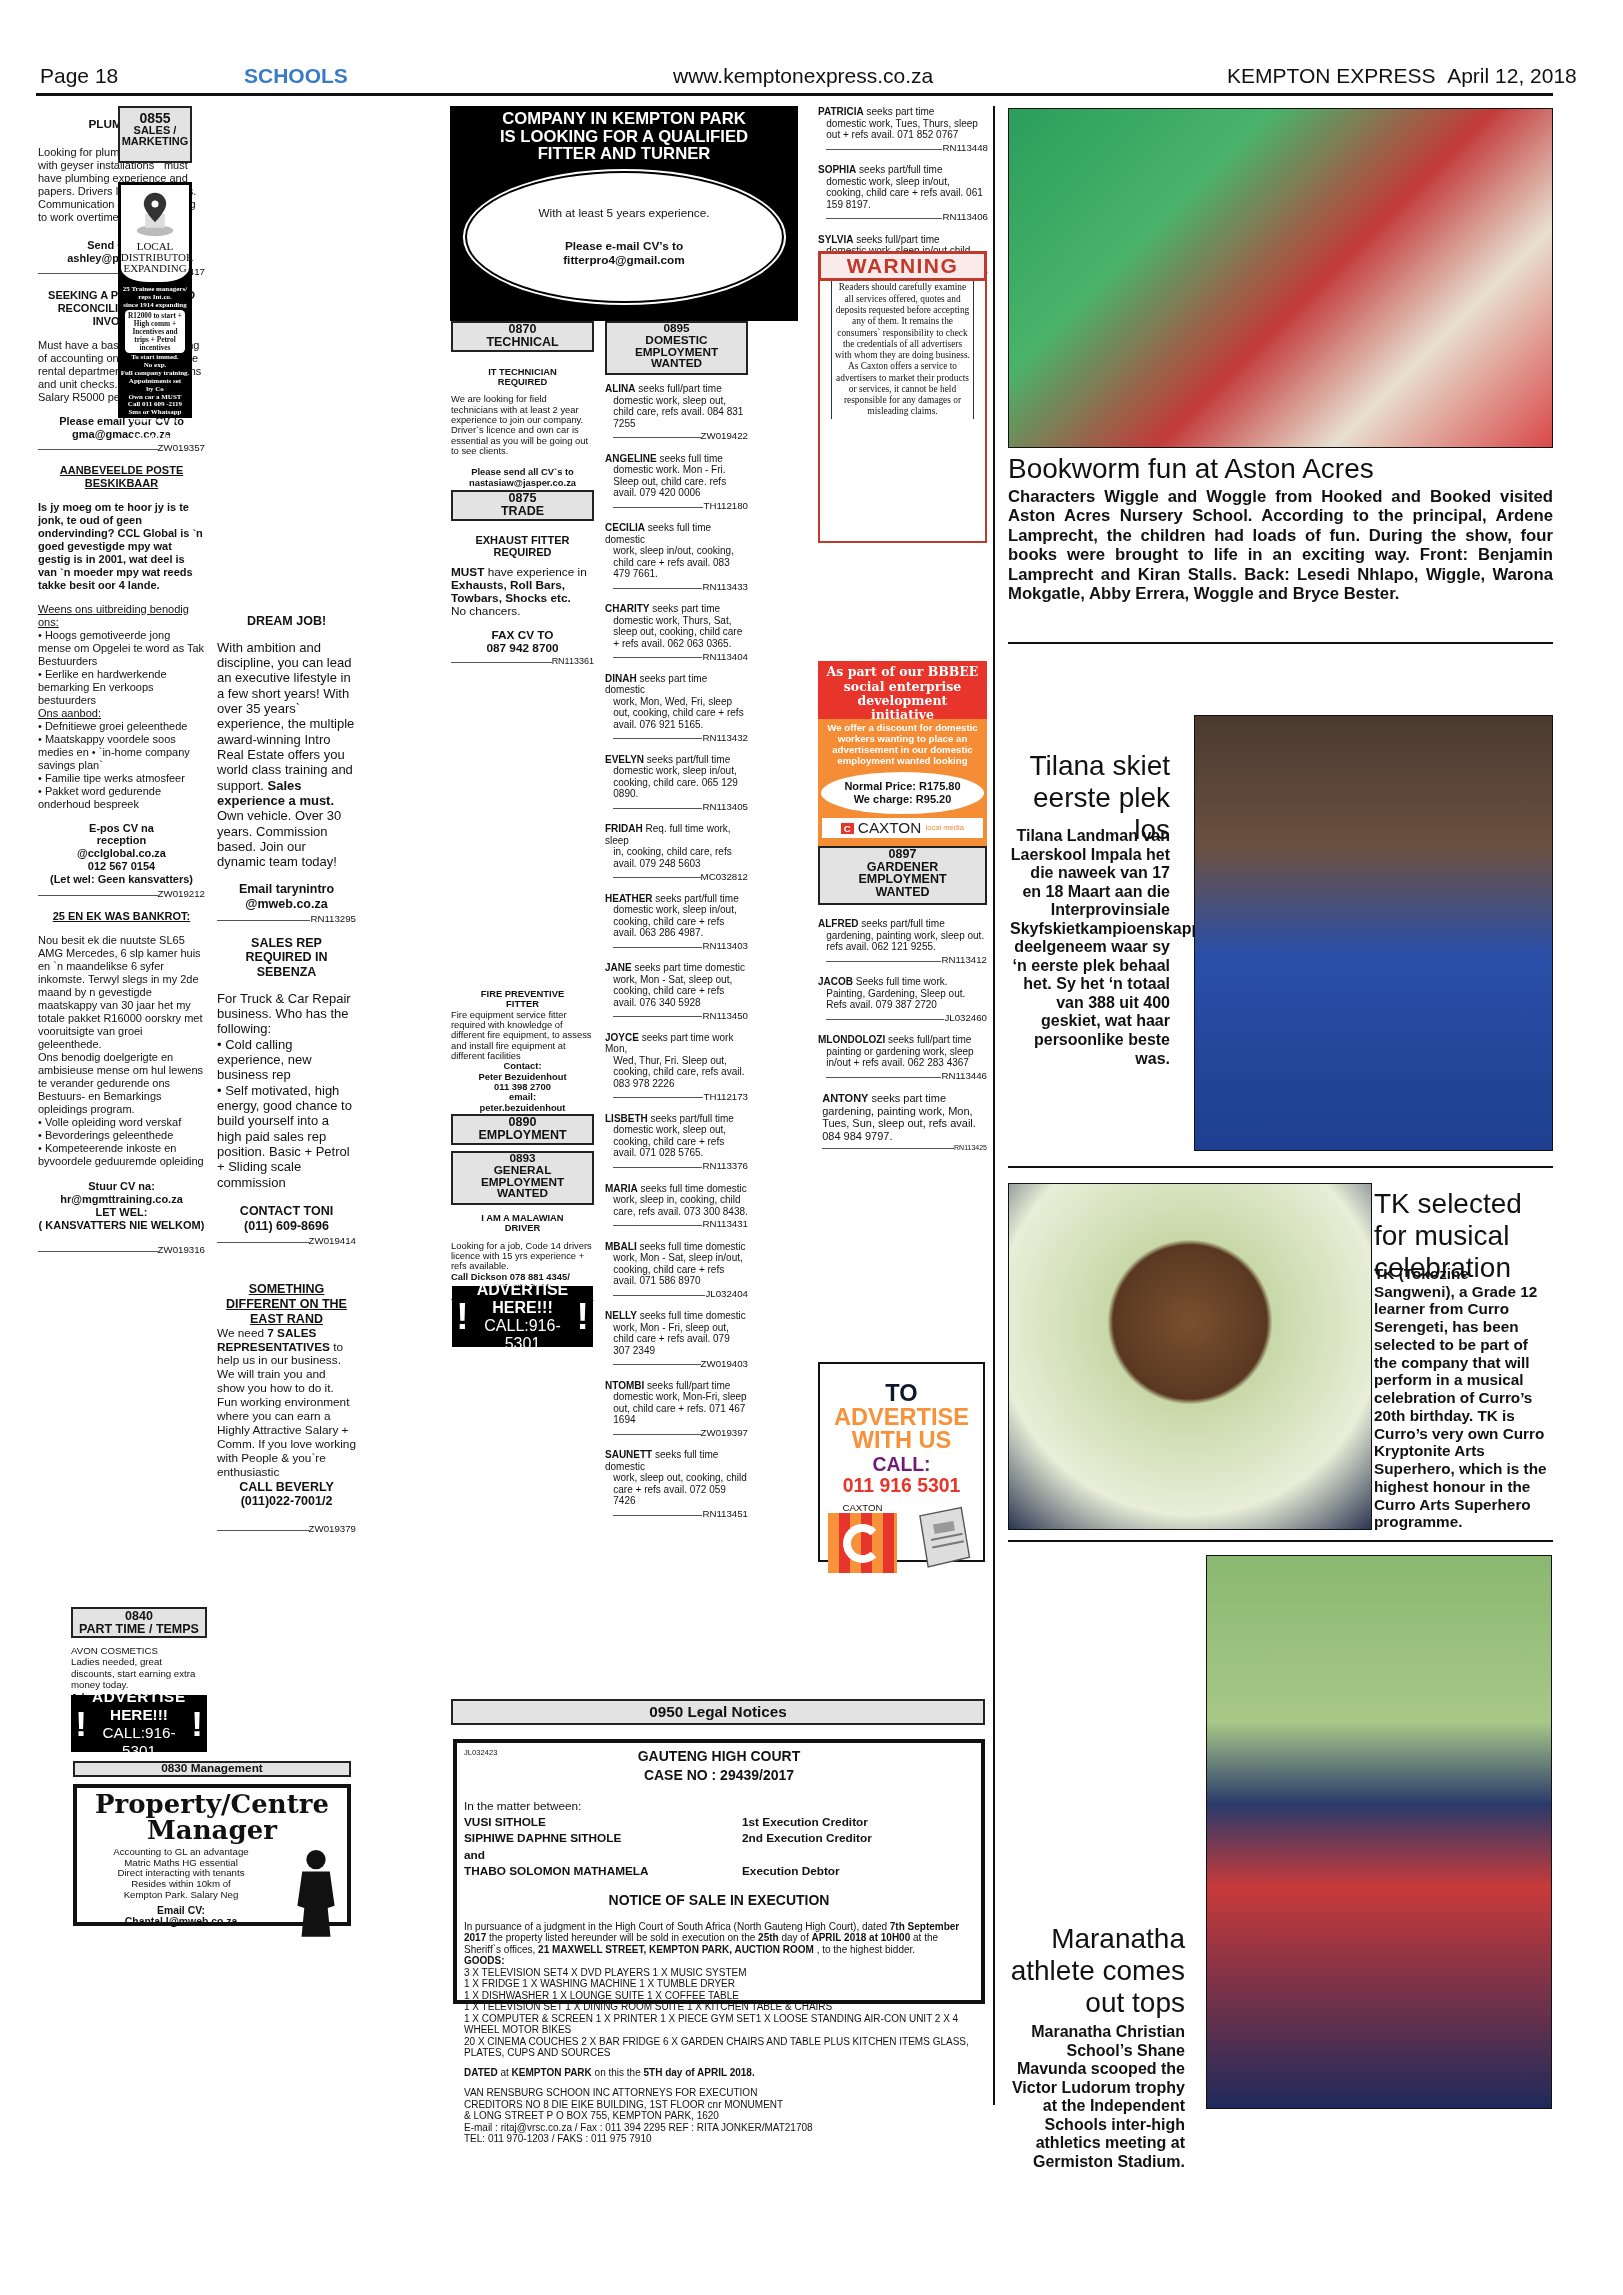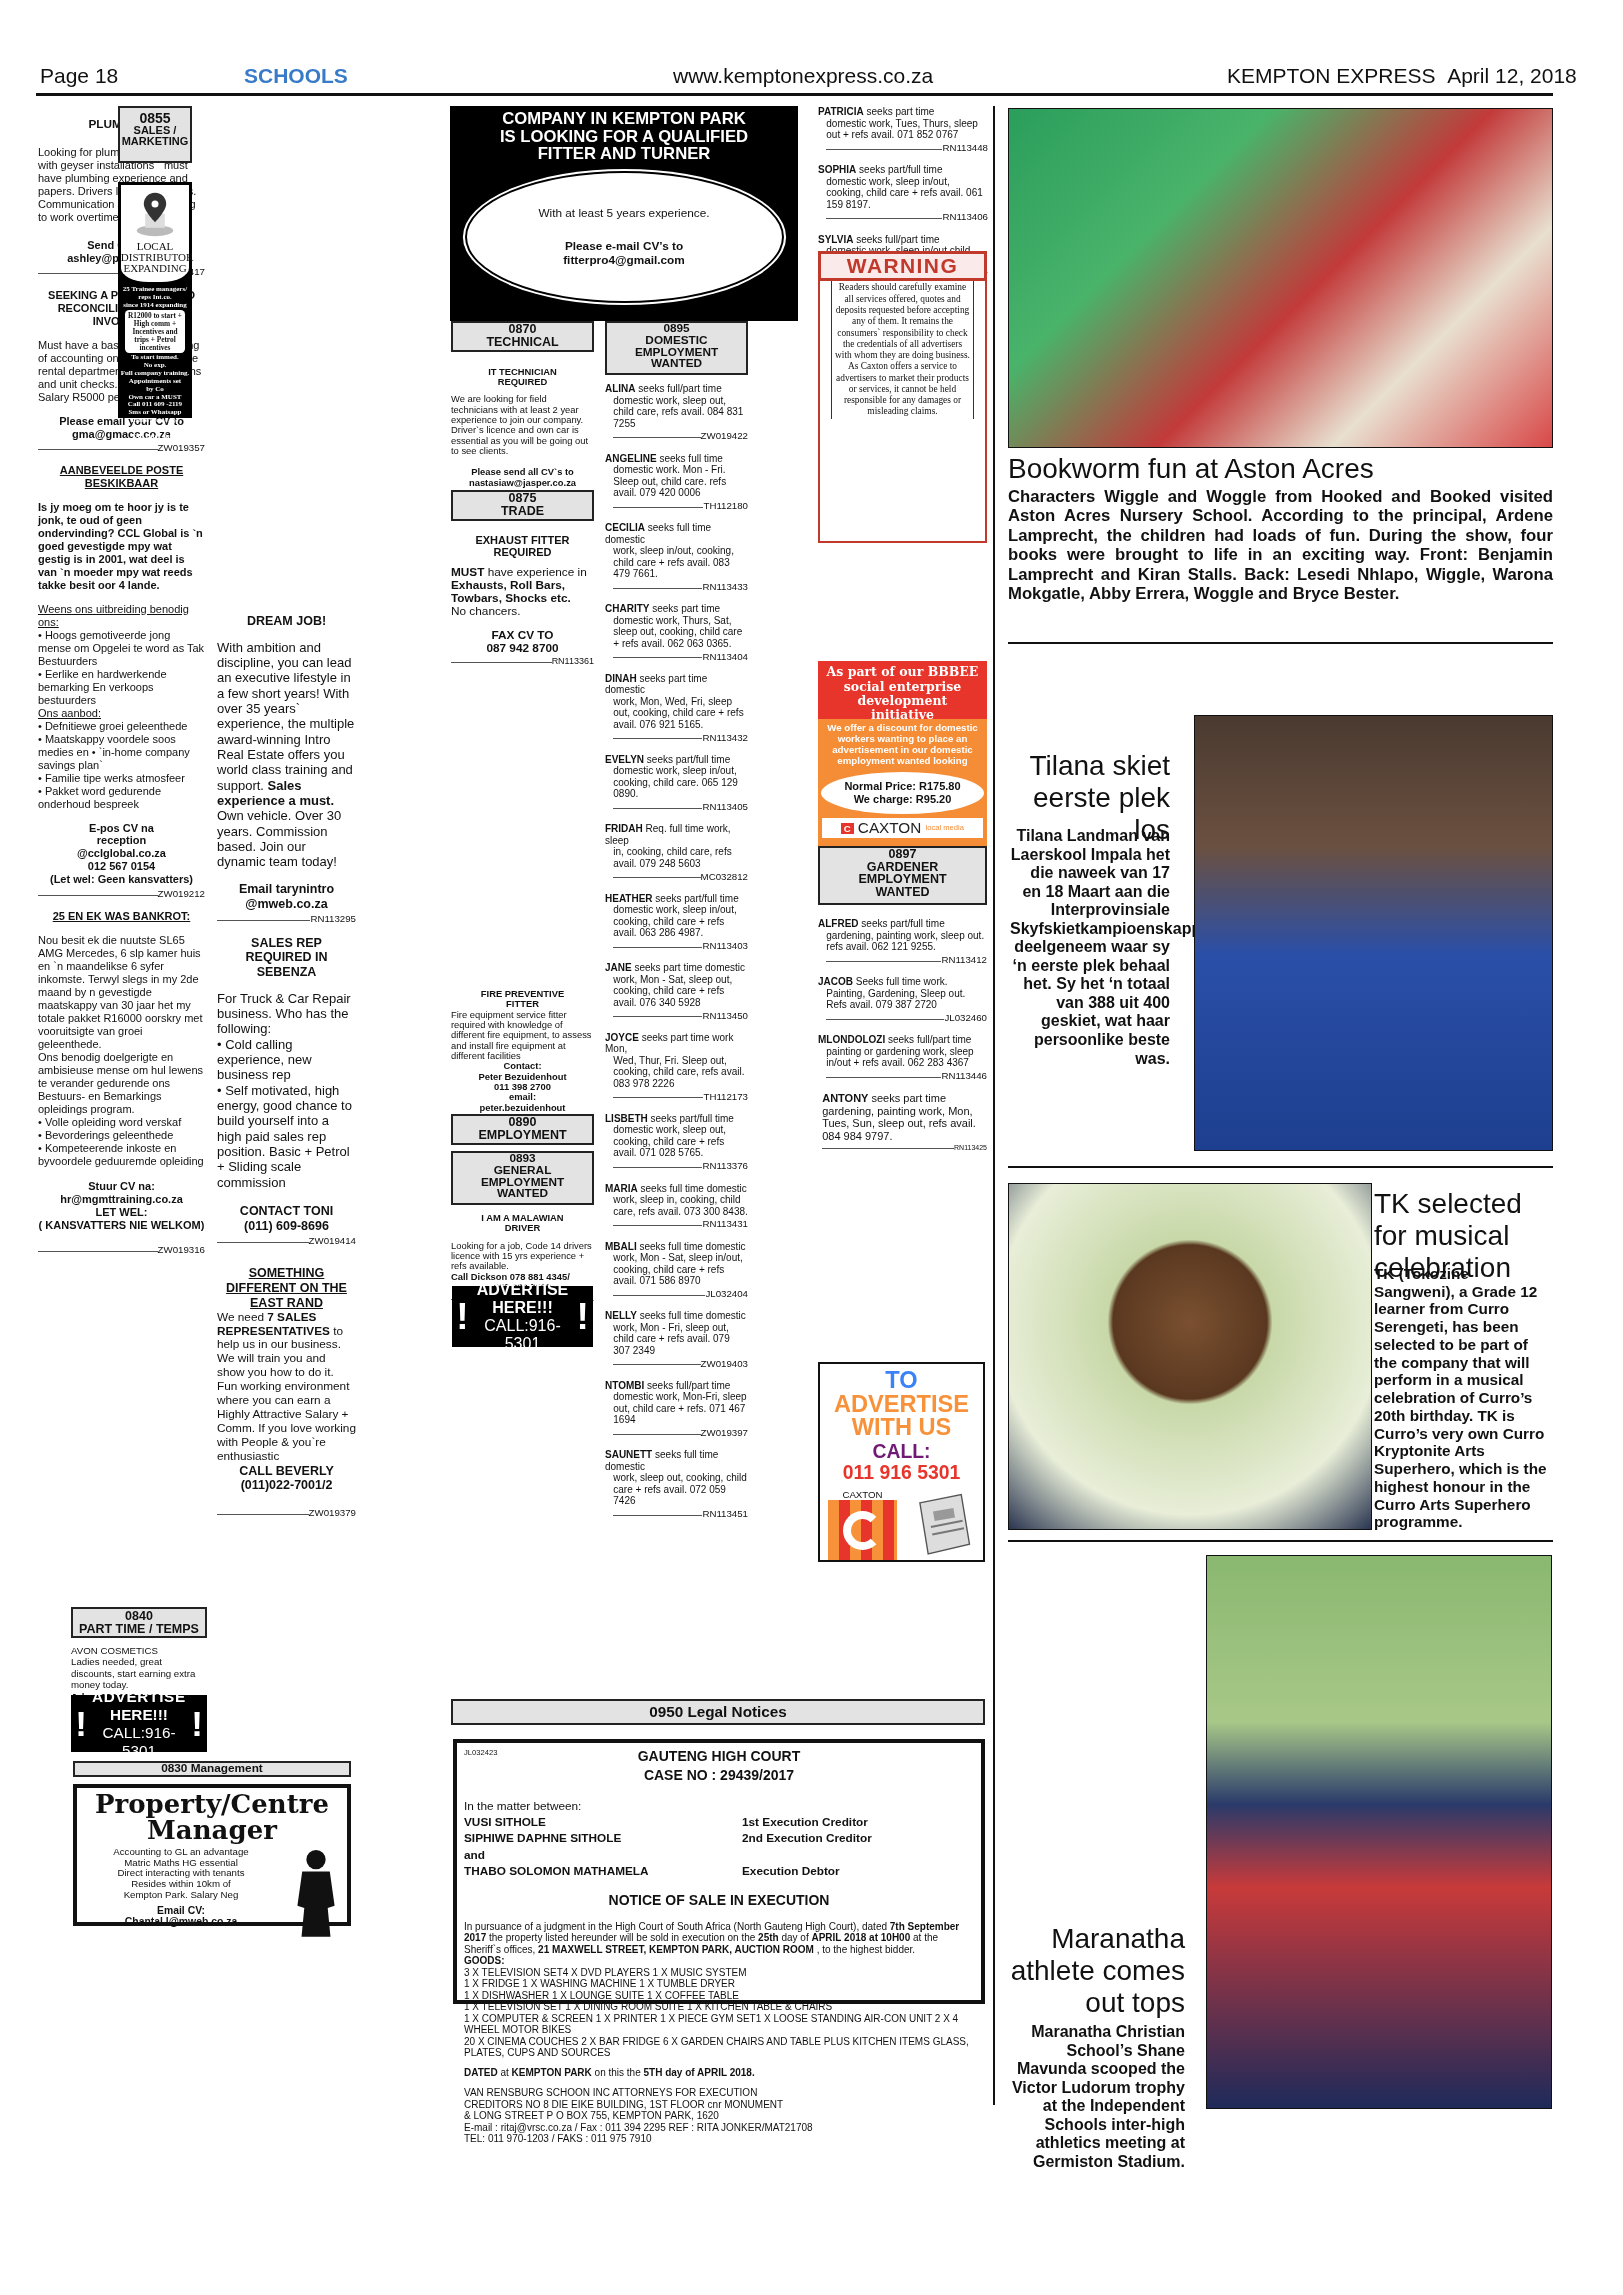--- a/index.html
+++ b/index.html
@@ -190,21 +190,21 @@
   <div>• Self motivated, high energy, good chance to build yourself into a high paid sales rep position. Basic + Petrol + Sliding scale commission</div>
   <div class="h-bold" style="margin-top:14px; font-size:12.5px;">
       <div>CONTACT TONI</div>
       <div>(011) 609-8696</div>
     </div>
   <div class="ref">
       <span class="line"></span>
       <span>ZW019414</span>
     </div>
 
-  <div class="h-bold ul" style="font-size:12.5px; margin-top:20px;">
+  <div class="h-bold ul" style="font-size:12.5px; margin-top:36px;">
       <div>SOMETHING</div>
       <div>DIFFERENT ON THE</div>
       <div>EAST RAND</div>
     </div>
   <div style="font-size:11.8px;"><span>We need </span><b>7 SALES REPRESENTATIVES</b> <span>to help us in our business. We will train you and show you how to do it. Fun working environment where you can earn a Highly Attractive Salary + Comm. If you love working with People &amp; you`re enthusiastic</span></div>
   <div class="h-bold" style="font-size:12.5px;">
       <div>CALL BEVERLY</div>
       <div>(011)022-7001/2</div>
     </div>
   <div class="ref" style="margin-top:14px;">
@@ -557,21 +557,21 @@
         <span>RN113446</span>
       </div>
     </div>
   <div class="entry" style="font-size:11px; padding-left:4.2px;"><span class="name">ANTONY</span><span> seeks part time</span> <span>gardening, painting work, Mon, Tues, Sun, sleep out, refs avail. 084 984 9797.</span><div class="ref" style="font-size:7px;">
         <span class="line"></span>
         <span>RN113425</span>
       </div></div>
 </div>
 
 <div class="abs" style="left:818px; top:1362px; width:167px; height:200px; border:2.1px solid #111; text-align:center; font-weight:bold;">
-  <div style="color:#3b82f6; font-size:23.6px; line-height:1.0; margin-top:5px;">TO</div>
+  <div style="color:#0f172a; font-size:23.6px; line-height:1.0; margin-top:18px;">TO</div>
   <div style="color:#f7923a; font-size:23.6px; line-height:1.0;">ADVERTISE</div>
   <div style="color:#f7923a; font-size:23.6px; line-height:1.0;">WITH US</div>
   <div style="color:#701a75; font-size:19.4px; line-height:1.15;">CALL:</div>
   <div style="color:#e8352b; font-size:19.4px; line-height:1.1;">011 916 5301</div>
   <div style="display:flex; justify-content:space-around; margin-top:5.6px;">
     <div>
       <div style="font-weight:normal; font-size:9.7px;">CAXTON</div>
       <div style="width:69px; height:60px; background:repeating-linear-gradient(90deg,#f7923a 0 11px,#e8352b 11px 22px); position:relative;">
           <div style="position:absolute; left:15.3px; top:11px; width:39px; height:39px; border:8.3px solid #fff; border-right-color:transparent; border-radius:50%;"></div>
         </div>

